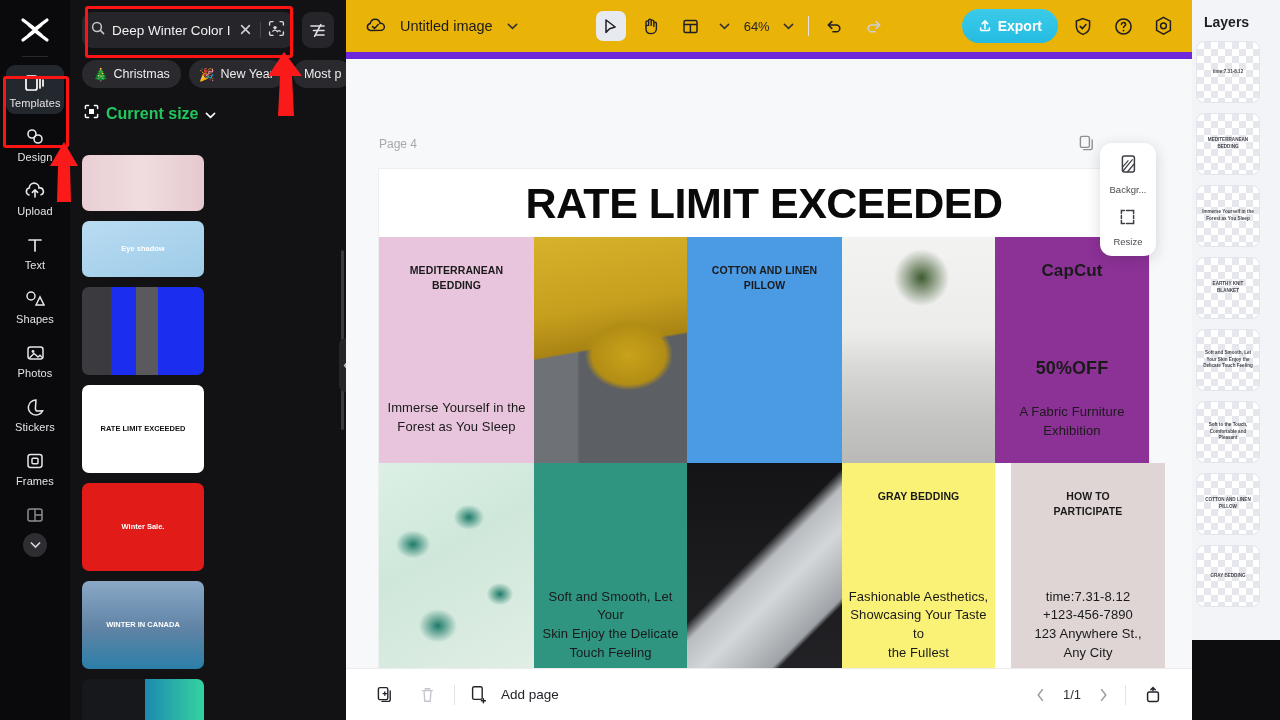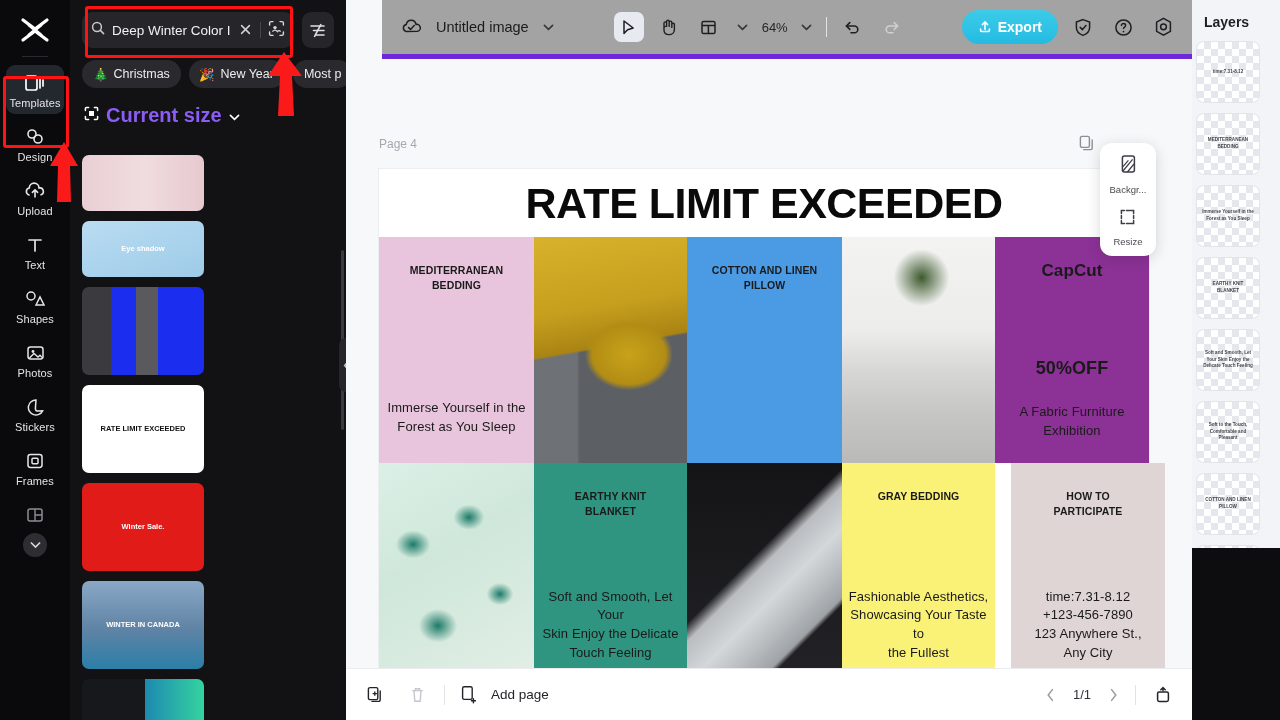--- a/index.html
+++ b/index.html
@@ -52,21 +52,21 @@
     width: 34px; height: 36px; border-radius: 9px; background: #26262a;
     display: flex; align-items: center; justify-content: center; cursor: pointer;
   }
   .chips { display: flex; gap: 8px; padding: 12px 0 0 12px; overflow: hidden; }
   .chip {
     height: 28px; background: #2a2a2e; border-radius: 14px; color: #ededf0;
     font-size: 12.5px; display: flex; align-items: center; gap: 5px;
     padding: 0 11px; white-space: nowrap; cursor: pointer; flex: 0 0 auto;
   }
   .size-row { display: flex; align-items: center; gap: 7px; padding: 16px 0 10px 14px; cursor: pointer; }
-  .size-row .t { color: #8b5cf6; font-size: 20px; font-weight: bold; }
+  .size-row .t { color: #22c55e; font-size: 16px; font-weight: bold; }
 
   .grid {
     position: absolute; left: 0; right: 0; top: 155px; bottom: 0;
     padding: 0 12px; display: flex; flex-wrap: wrap; gap: 10px;
     align-content: flex-start; overflow: hidden;
   }
   .card {
     width: 122px; border-radius: 7px; overflow: hidden; position: relative;
     cursor: pointer; background: #1d1d20; flex: 0 0 122px;
   }
@@ -84,22 +84,22 @@
     position: absolute; right: -7px; top: 338px; width: 14px; height: 54px;
     background: #26262a; border-radius: 7px; z-index: 30;
     display: flex; align-items: center; justify-content: center;
     color: #c9c9cc; font-size: 9px; cursor: pointer;
   }
 
   
   .main { flex: 1; height: 720px; background: #f7f8fa; display: flex; flex-direction: column; position: relative; }
 
   .topbar {
-    height: 59px; background: #a3a3a3; display: flex; align-items: center;
-    padding: 0 14px; gap: 10px; border-bottom: 5px solid #6d28d9; flex: 0 0 59px; margin-left: 36px;
+    height: 59px; background: #eab308; display: flex; align-items: center;
+    padding: 0 14px; gap: 10px; border-bottom: 7px solid #6d28d9; flex: 0 0 59px;
   }
   .doc-name { font-size: 14.5px; color: #1b1b1f; }
   .icobtn {
     width: 30px; height: 30px; border-radius: 7px; display: flex;
     align-items: center; justify-content: center; cursor: pointer; color: #1f1f23;
   }
   .icobtn.sel { background: #e8eaf1; }
   .zoomtxt { font-size: 13px; color: #27272b; }
   .tb-div { width: 1px; height: 20px; background: #e2e2e7; }
   .export-btn {
@@ -170,29 +170,29 @@
     background: #fff; border-radius: 12px; padding: 11px 0 9px 0;
     box-shadow: 0 3px 14px rgba(20,22,30,.16); z-index: 20;
     display: flex; flex-direction: column; gap: 12px; align-items: center; margin-top: 16px;
   }
   .fp-item { display: flex; flex-direction: column; align-items: center; gap: 5px; cursor: pointer; }
   .fp-item .l { font-size: 9.5px; color: #4a4a51; }
   .pg-copy-icon { position: absolute; left: 733px; top: 76px; color: #8c8f96; cursor: pointer; z-index: 10; }
 
   .bottombar {
     height: 52px; background: #fff; border-top: 1px solid #ececf0;
-    display: flex; align-items: center; padding: 0 14px; gap: 12px; flex: 0 0 52px;
+    display: flex; align-items: center; padding: 0 24px; gap: 12px; flex: 0 0 52px;
   }
   .bb-txt { font-size: 13.5px; color: #23232a; }
   .pager { margin-left: auto; display: flex; align-items: center; gap: 12px; }
   .pager .n { font-size: 13px; color: #32323a; }
 
   
   .layers {
-    width: 88px; flex: 0 0 88px; height: 548px; background: #f3f4f7;
+    width: 88px; flex: 0 0 88px; height: 640px; background: #f3f4f7;
     padding: 14px 16px 0 0; position: relative; overflow: hidden;
   }
   .layers h3 { font-size: 14px; color: #1e1e24; padding-left: 12px; font-weight: bold; }
   .layer-list { margin-top: 12px; display: flex; flex-direction: column; gap: 12px; align-items: center; }
   .layer-item {
     width: 62px; height: 60px; border-radius: 7px; cursor: pointer;
     background-color: #fff;
     background-image:
       linear-gradient(45deg,#e6e7ec 25%,transparent 25%,transparent 75%,#e6e7ec 75%),
       linear-gradient(45deg,#e6e7ec 25%,transparent 25%,transparent 75%,#e6e7ec 75%);
@@ -529,22 +529,20 @@
               <div class="cell" style="flex: 0 0 154px; background: rgb(140, 49, 150);">
                 <div class="cell-txt top brandtxt" style="white-space: pre-line; top: 22px;">CapCut</div>
                 <div class="cell-txt cc offtxt" style="white-space: pre-line; top: 58%;">50%OFF</div>
                 <div class="cell-txt bot" style="white-space: pre-line; bottom: 22px;">A Fabric Furniture
 Exhibition</div>
               </div>
             </div>
             <div class="drow">
               <div class="cell ph-leaf" style="flex: 0 0 155px;"></div>
               <div class="cell" style="flex: 0 0 153px; background: rgb(47, 148, 128);">
-                <div class="cell-txt top" style="white-space: pre-line;">EARTHY KNIT
-BLANKET</div>
                 <div class="cell-txt bot" style="white-space: pre-line;">Soft and Smooth, Let Your
 Skin Enjoy the Delicate
 Touch Feeling</div>
               </div>
               <div class="cell ph-pillow" style="flex: 0 0 155px;"></div>
               <div class="cell" style="flex: 0 0 153px; background: rgb(250, 241, 119);">
                 <div class="cell-txt top" style="white-space: pre-line;">GRAY BEDDING</div>
                 <div class="cell-txt bot" style="white-space: pre-line;">Fashionable Aesthetics,
 Showcasing Your Taste to
 the Fullest</div>

